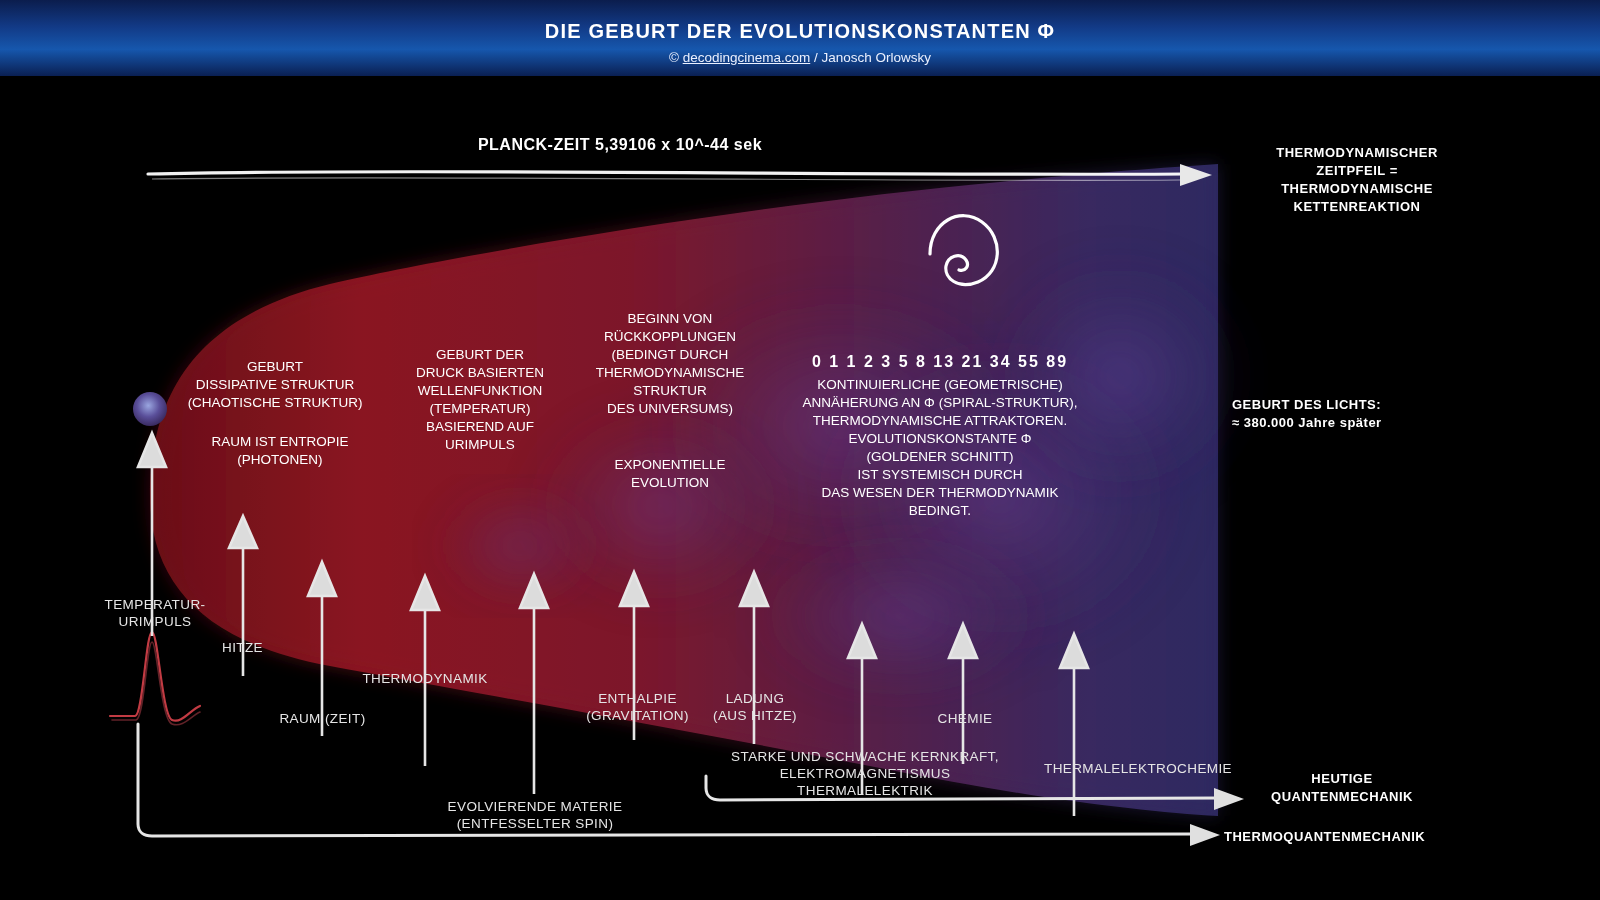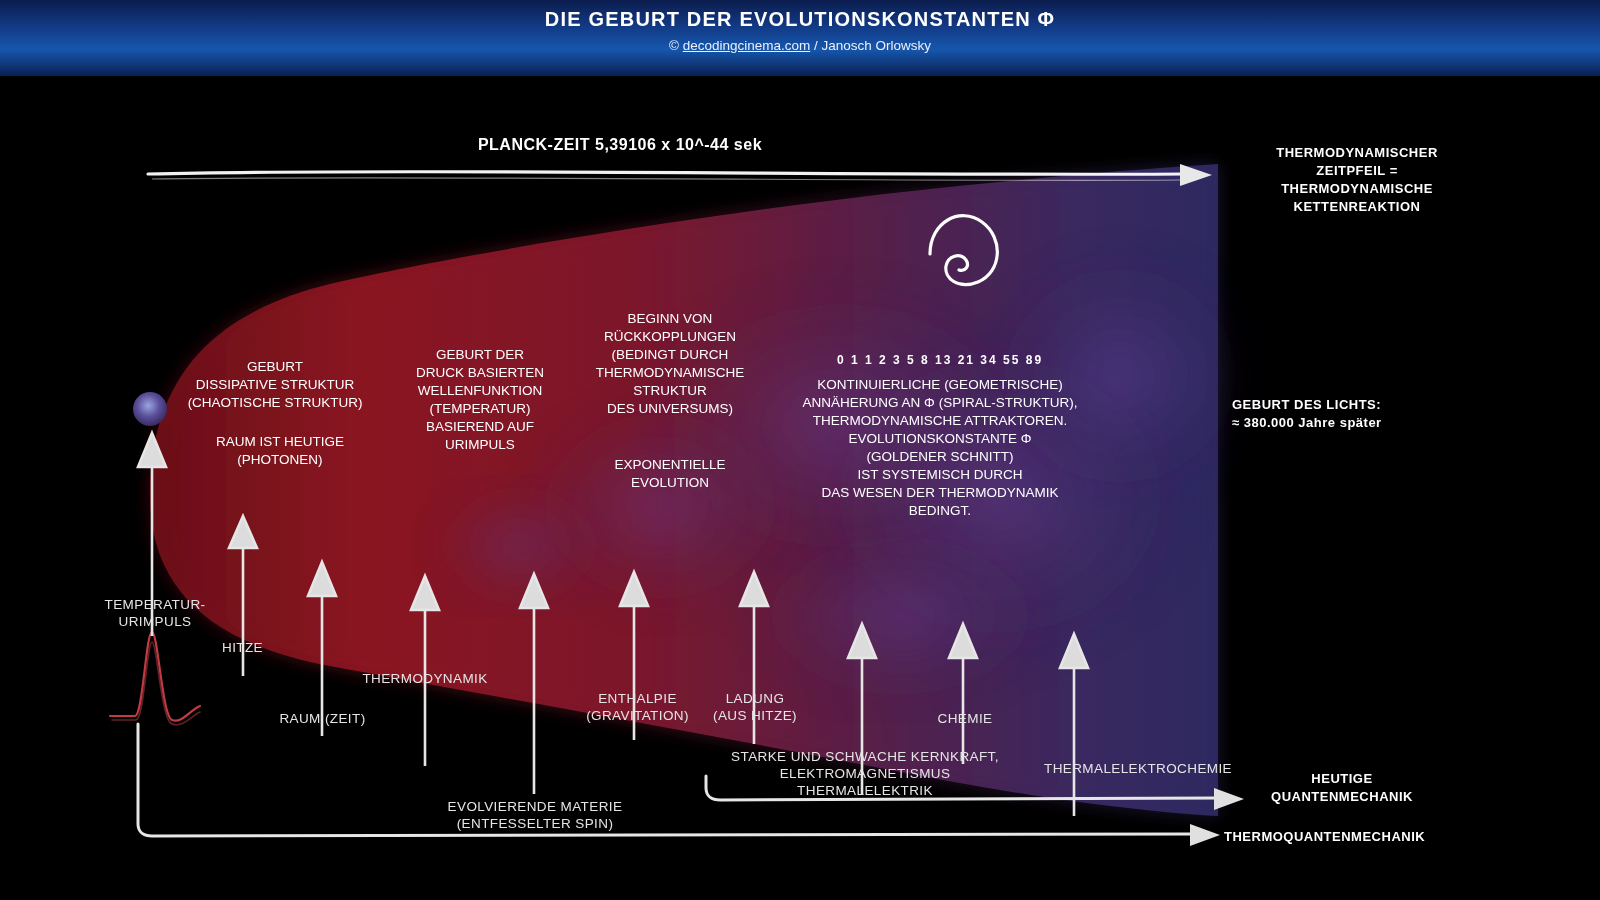--- a/index.html
+++ b/index.html
@@ -24,21 +24,21 @@
 
   
   #header {
     position: absolute;
     left: 0; top: 0;
     width: 1600px;
     height: 76px;
     background: linear-gradient(to bottom, #0b1d4d 0%, #123a86 35%, #1657ad 65%, #0a1f52 100%);
     text-align: center;
     box-sizing: border-box;
-    padding-top: 8px;
+    padding-top: 20px;
   }
   #header .title {
     font-size: 20px;
     font-weight: bold;
     letter-spacing: 1.2px;
     color: #ffffff;
   }
   #header .credit {
     margin-top: 7px;
     font-size: 13.5px;
@@ -74,21 +74,21 @@
     position: absolute;
     font-size: 16px;
     font-weight: bold;
     letter-spacing: 0.5px;
     color: #ffffff;
     text-align: center;
   }
 
   .fib {
     position: absolute;
-    font-size: 12px;
+    font-size: 16px;
     font-weight: bold;
     letter-spacing: 2px;
     color: #ffffff;
     text-align: center;
   }
 
   .blockcap {
     position: absolute;
     font-size: 13.5px;
     line-height: 18px;
@@ -237,21 +237,21 @@
     </svg>
 
     <div class="plancktime" style="left:440px; top:60px; width:360px;">PLANCK-ZEIT 5,39106 x 10^-44 sek</div>
 
     <div class="fib" style="left:780px; top:277px; width:320px;">0 1 1 2 3 5 8 13 21 34 55 89</div>
 
     <div class="blockcap" style="left:150px; top:282px; width:250px;">GEBURT
 DISSIPATIVE STRUKTUR
 (CHAOTISCHE STRUKTUR)</div>
 
-    <div class="blockcap" style="left:160px; top:357px; width:240px;">RAUM IST HEUTIGE
+    <div class="blockcap" style="left:160px; top:357px; width:240px;">RAUM IST ENTROPIE
 (PHOTONEN)</div>
 
     <div class="blockcap" style="left:375px; top:270px; width:210px;">GEBURT DER
 DRUCK BASIERTEN
 WELLENFUNKTION
 (TEMPERATUR)
 BASIEREND AUF
 URIMPULS</div>
 
     <div class="blockcap" style="left:565px; top:234px; width:210px;">BEGINN VON

